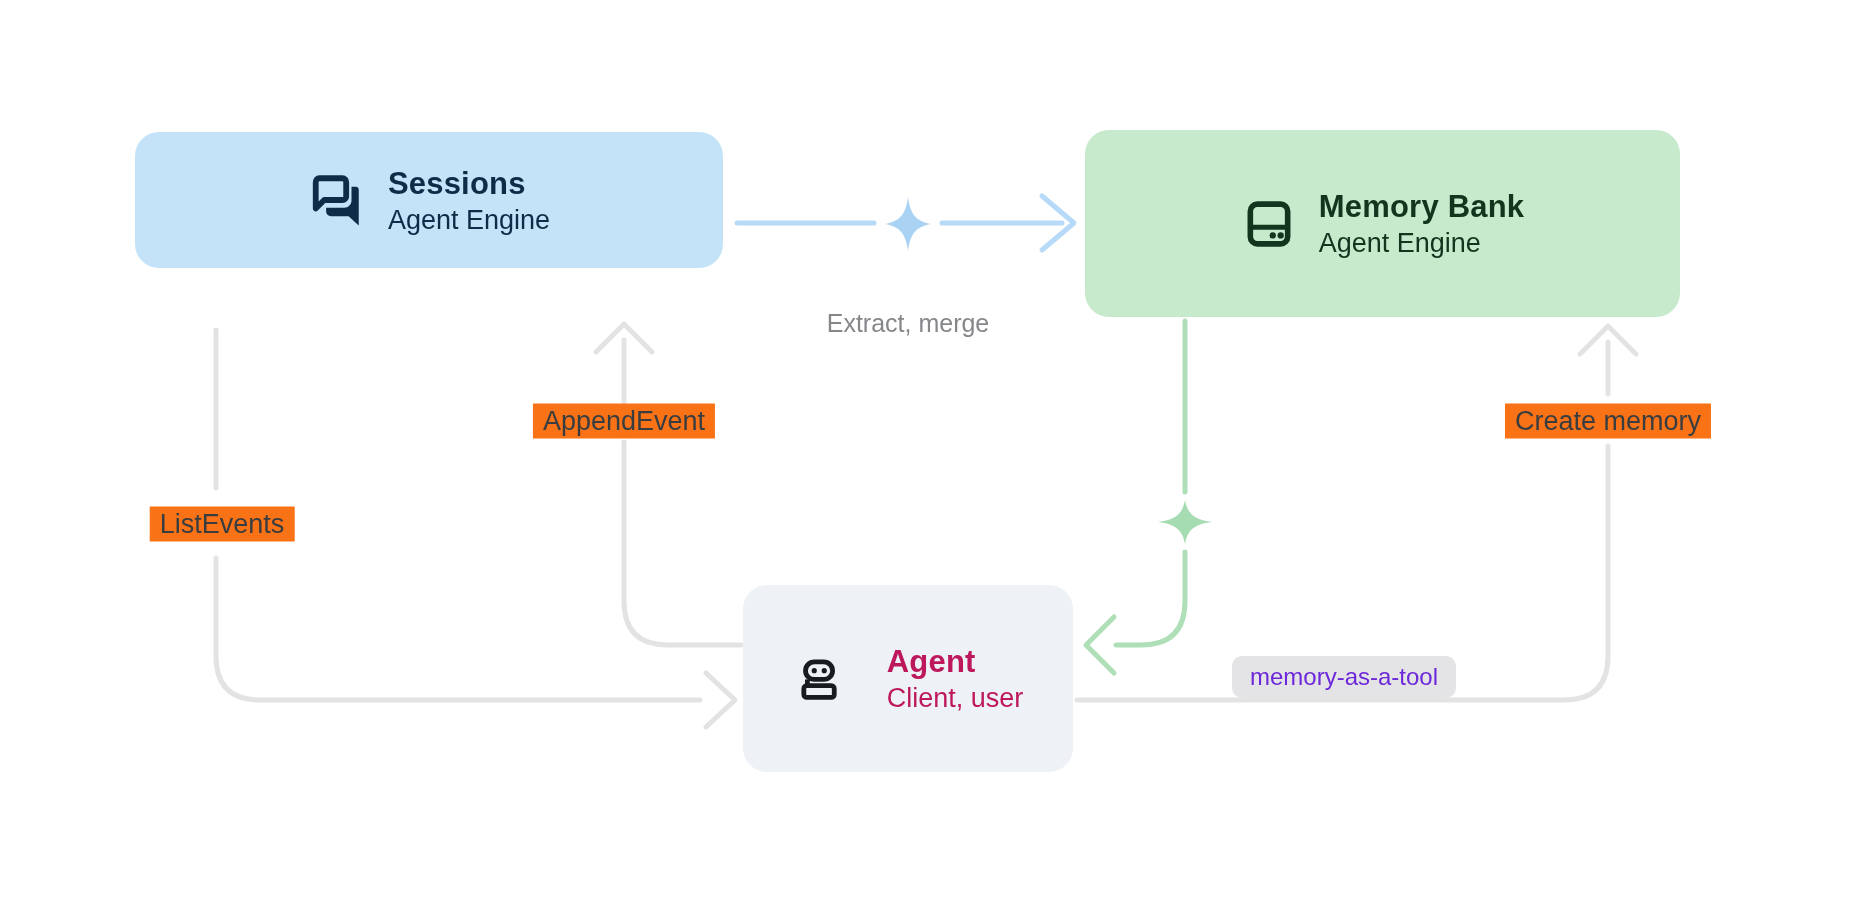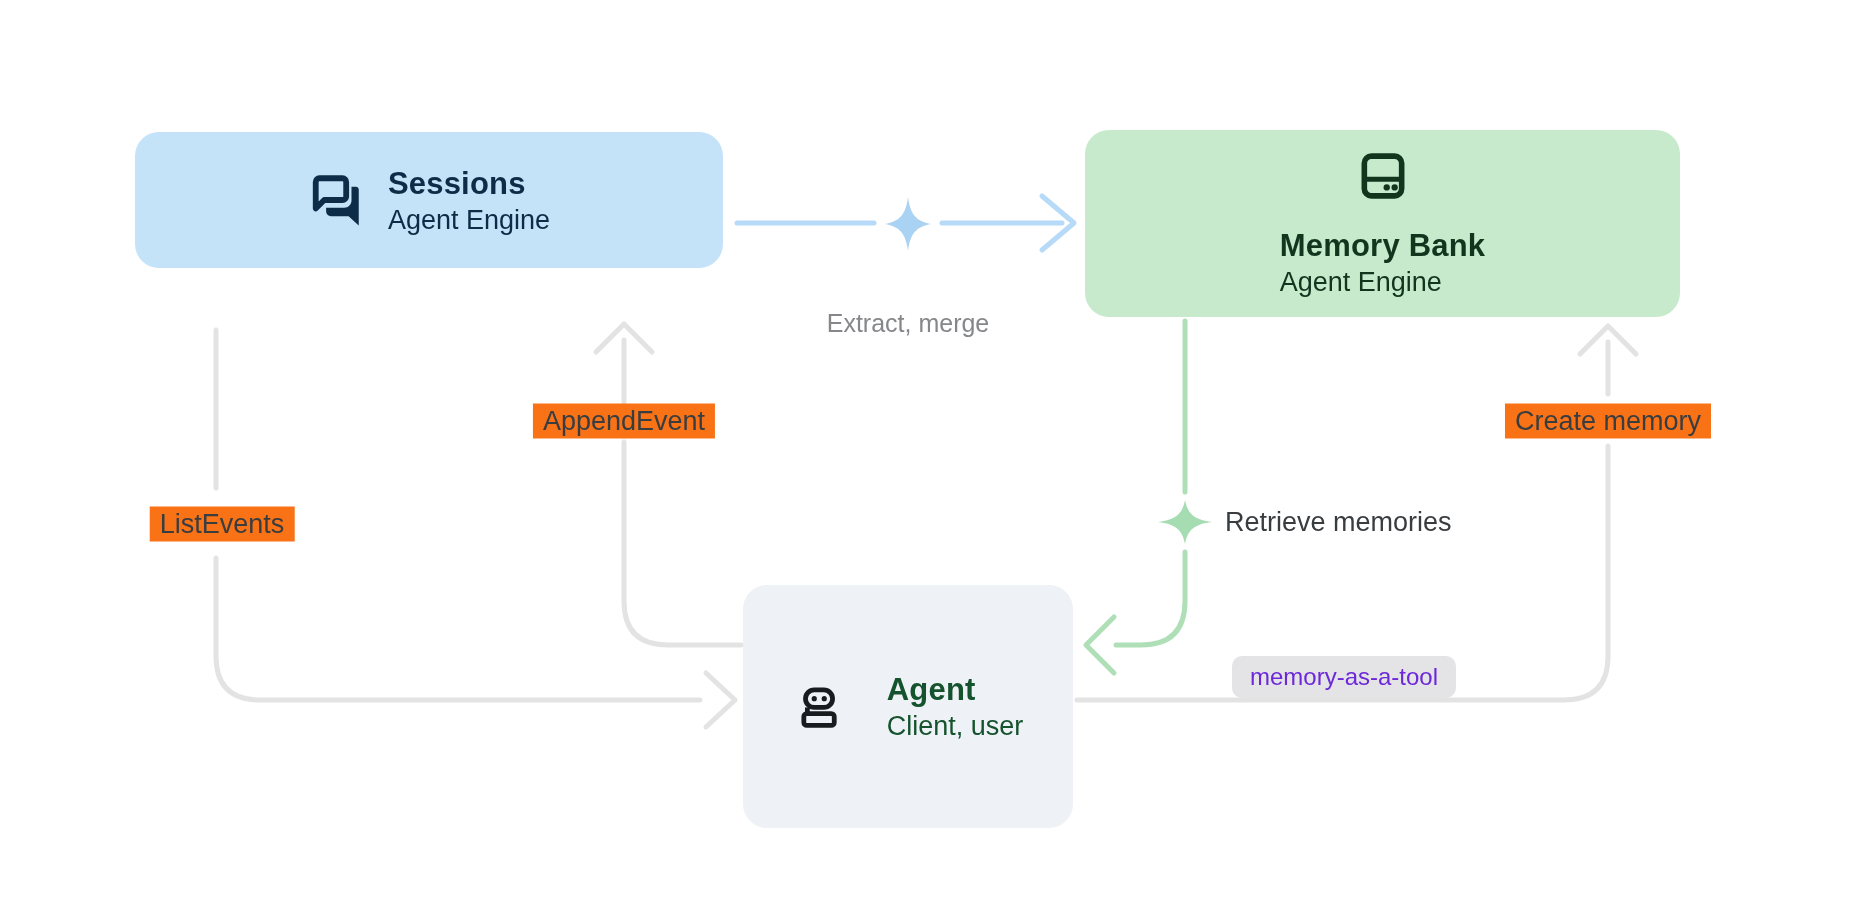--- a/index.html
+++ b/index.html
@@ -6,22 +6,22 @@
   body{font-family:"Liberation Sans", sans-serif;}
   .canvas{position:relative;width:1860px;height:904px;background:#ffffff;overflow:hidden;}
   .wires{position:absolute;left:0;top:0;width:1860px;height:904px;}
 
   .node{position:absolute;display:flex;align-items:center;justify-content:center;gap:22px;border-radius:24px;}
   .node .txt{display:flex;flex-direction:column;}
   .node .title{font-size:31px;font-weight:700;line-height:39px;letter-spacing:.2px;}
   .node .subtitle{font-size:27px;font-weight:400;line-height:34px;}
 
   .node-sessions{left:135px;top:132px;width:588px;height:136px;background:#C4E3F8;color:#0D2C47;}
-  .node-memory{left:1085px;top:130px;width:595px;height:187px;background:#C7EACD;color:#12351E;flex-direction:column;}
-  .node-agent{left:743px;top:585px;width:330px;height:243px;background:#EEF1F5;color:#14532d;gap:44px;}
+  .node-memory{left:1085px;top:130px;width:595px;height:187px;background:#C7EACD;color:#12351E;}
+  .node-agent{left:743px;top:585px;width:330px;height:187px;background:#EEF1F5;color:#be185d;gap:44px;}
   .node-agent .icon{color:#191C1E;}
 
   .icon{flex:0 0 auto;display:block;}
 
   .edge-label{position:absolute;transform:translate(-50%,-50%);font-size:27px;font-weight:500;color:#3A3D40;white-space:nowrap;}
   .on-line{background:#f97316;padding:2px 10px;}
   .lbl-generate{left:908px;top:281px;font-weight:600;}
   .lbl-extract{left:908px;top:323px;font-size:25px;font-weight:400;color:#85878A;}
   .lbl-append{left:624px;top:421px;}
   .lbl-list{left:222px;top:524px;}
@@ -106,17 +106,16 @@
     </svg>
     <div class="txt">
       <span class="title">Agent</span>
       <span class="subtitle">Client, user</span>
     </div>
   </div>
 
   <div class="edge-label lbl-extract">Extract, merge</div>
   <div class="edge-label lbl-append on-line">AppendEvent</div>
   <div class="edge-label lbl-list on-line">ListEvents</div>
-  <div class="edge-label lbl-retrieve">Retrieve memories</div>
   <div class="edge-label lbl-create on-line">Create memory</div>
   <div class="badge">memory-as-a-tool</div>
 
 </div>
 
 </body></html>

